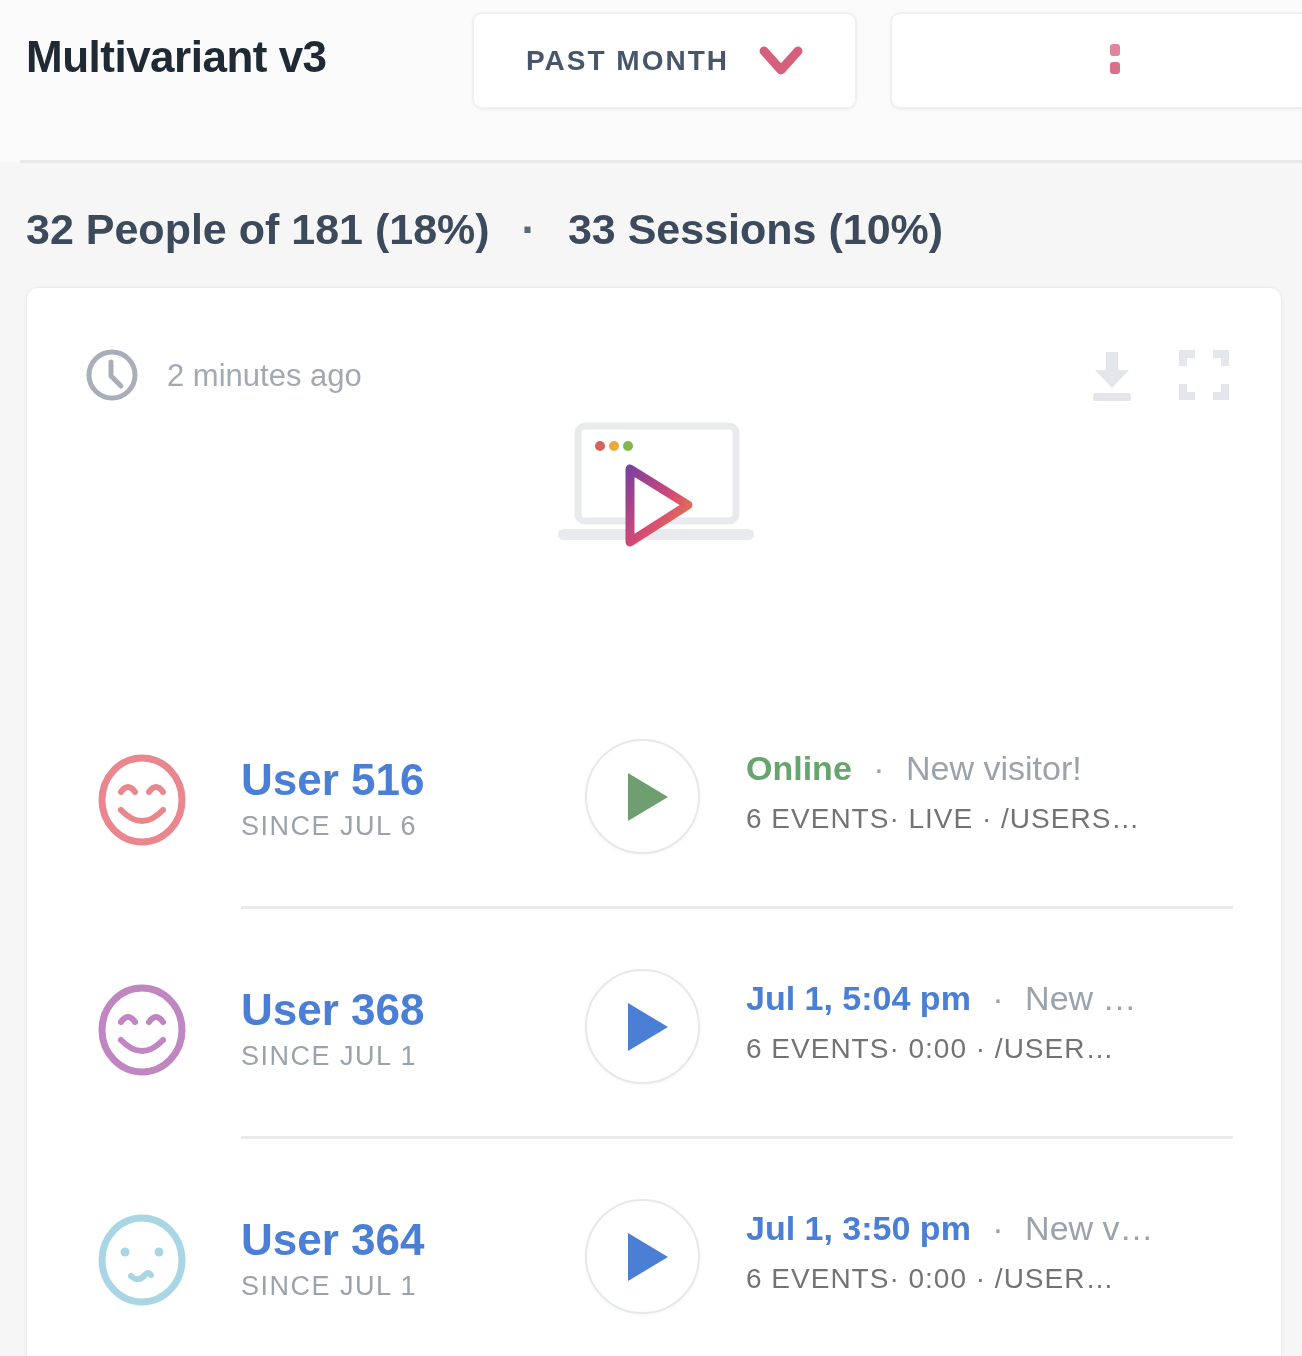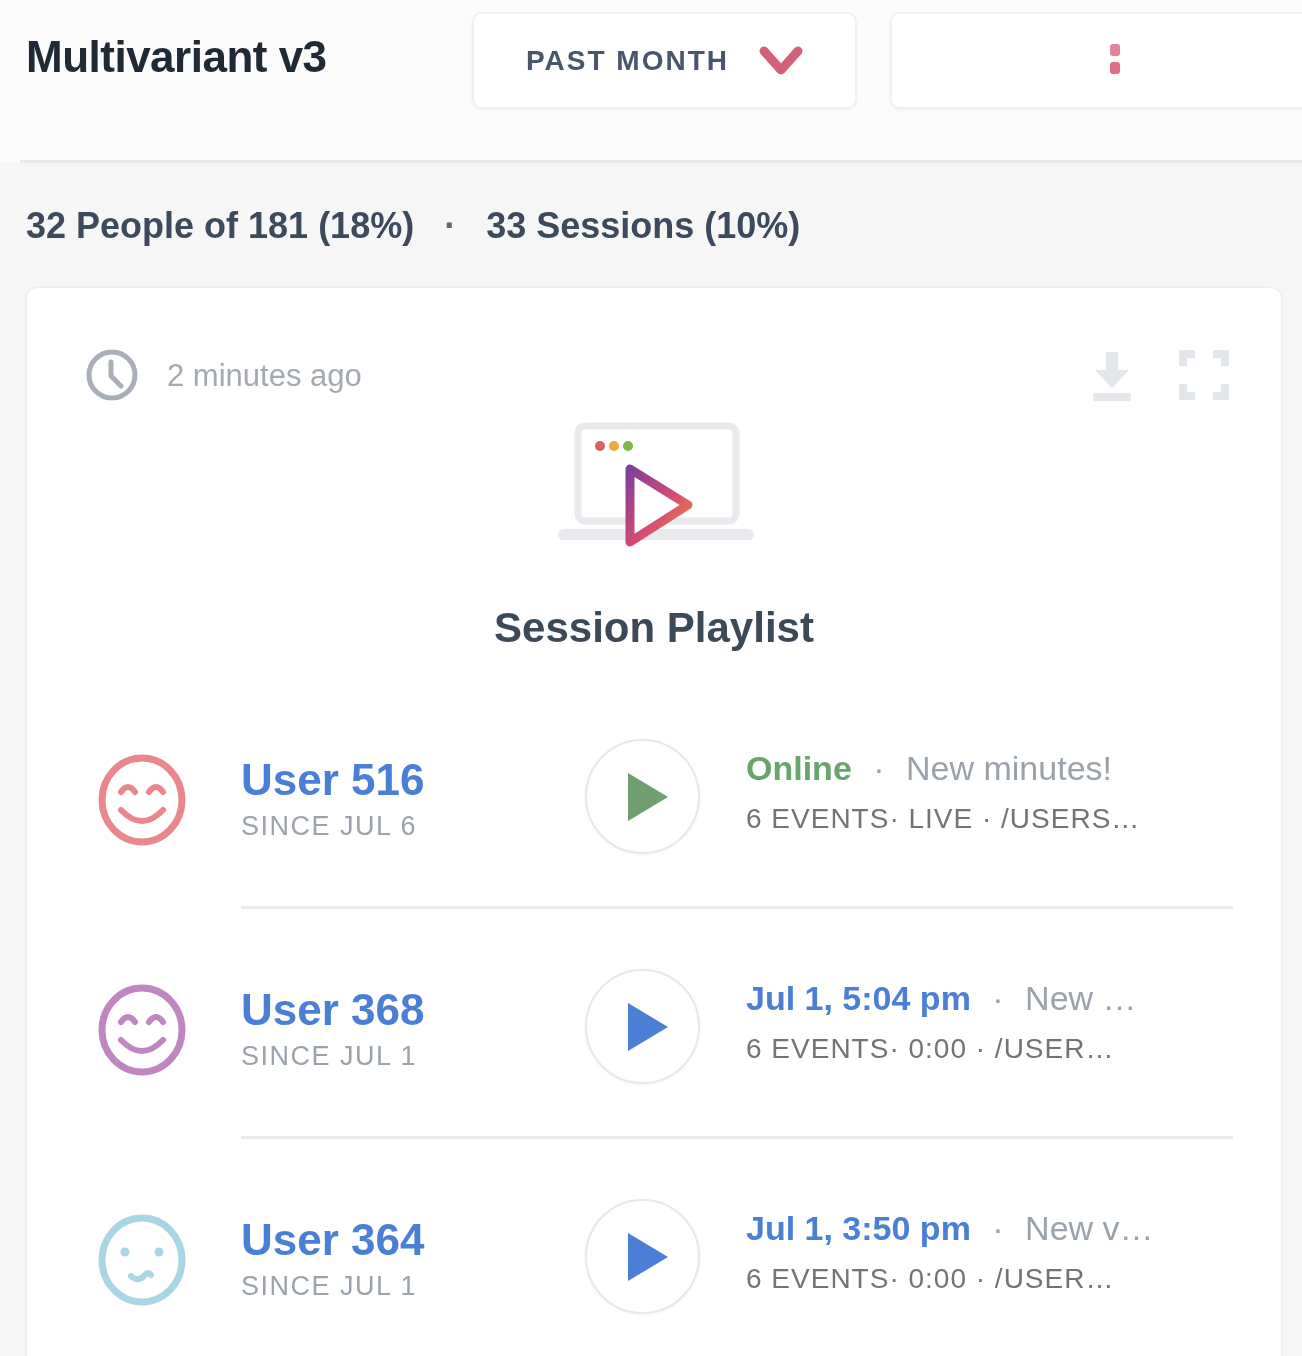--- a/index.html
+++ b/index.html
@@ -39,21 +39,21 @@
   .pink-fragment i:first-child { top:0; }
   .pink-fragment i:last-child { top:18px; background:#dd6f8b; }
   .header-divider {
     position:absolute; left:20px; top:160px; width:1282px; height:3px;
     background:#e7e9ec; border:none;
   }
 
   
   .stats {
     position:absolute; left:26px; top:205px;
-    font-size:36px; color:#3c4a5c; white-space:nowrap;
+    font-size:43px; color:#3c4a5c; white-space:nowrap;
   }
   .stats .people { font-weight:700; }
   .stats .sep { font-weight:700; color:#5b6877; margin:0 20px; }
   .stats .sessions { font-weight:600; }
 
   
   .card {
     position:absolute; left:26px; top:287px; width:1256px; height:1200px;
     background:#ffffff; border:1px solid #ececef; border-radius:12px;
     box-shadow:0 1px 4px rgba(40,50,70,0.05);
@@ -190,40 +190,39 @@
       </defs>
       <rect x="28" y="10" width="158" height="95" rx="7" fill="#ffffff" stroke="#e8eaee" stroke-width="7"></rect>
       <circle cx="50" cy="30" r="5" fill="#d9625e"></circle>
       <circle cx="64" cy="30" r="5" fill="#eda83d"></circle>
       <circle cx="78" cy="30" r="5" fill="#80b64a"></circle>
       <rect x="8" y="113" width="196" height="11" rx="5.5" fill="#e8eaee"></rect>
       <path d="M80 53 L80 126 L138 89 Z" fill="#ffffff" stroke="url(#playGrad)" stroke-width="9" stroke-linejoin="round"></path>
     </svg>
   </span>
 
-  <div class="card-title">Session Playlist</div>
 
   <div class="session-row row-0" style="--mood-color: #e9868e; --play-color: #6f9f70; --status-color: #67a46e;">
     <span class="avatar">
       <svg width="90" height="92" viewBox="0 0 90 92">
         <ellipse cx="45" cy="46" rx="40" ry="42" fill="none" stroke="var(--mood-color)" stroke-width="7"></ellipse>
         <path d="M24 38 Q31 28 38 38" fill="none" stroke="var(--mood-color)" stroke-width="6" stroke-linecap="round"></path>
         <path d="M52 38 Q59 28 66 38" fill="none" stroke="var(--mood-color)" stroke-width="6" stroke-linecap="round"></path>
         <path d="M24 56 Q45 78 66 56" fill="none" stroke="var(--mood-color)" stroke-width="6" stroke-linecap="round"></path>
       </svg>
     </span>
     <span class="user-name">User 516</span>
     <span class="since">SINCE JUL 6</span>
     <span class="play-btn">
         <span class="play-tri"></span>
       </span>
     <span class="status-line1">
       <span class="status-primary">Online</span>
       <span class="status-dot">·</span>
-      <span class="status-note">New minutes!</span>
+      <span class="status-note">New visitor!</span>
     </span>
     <span class="status-line2">6 EVENTS· LIVE · /USERS…</span>
   </div>
 
   <hr class="row-divider divider-a">
 
   <div class="session-row row-1" style="--mood-color: #bf86c1; --play-color: #4b7fd5; --status-color: #4b7fd5;">
     <span class="avatar">
       <svg width="90" height="92" viewBox="0 0 90 92">
         <ellipse cx="45" cy="46" rx="40" ry="42" fill="none" stroke="var(--mood-color)" stroke-width="7"></ellipse>

